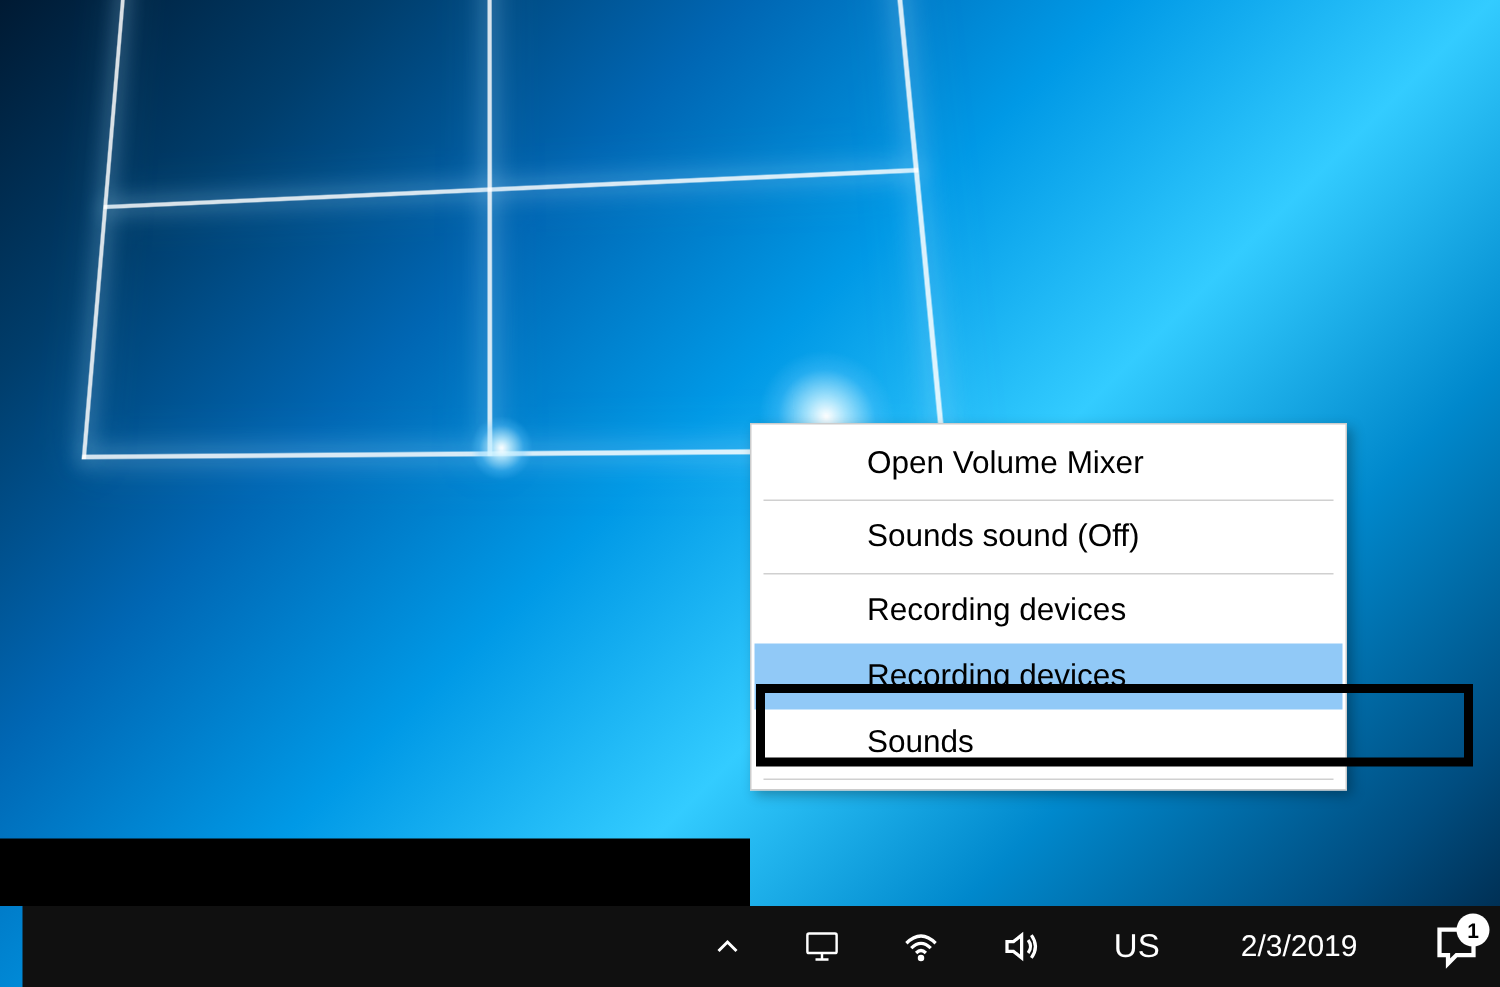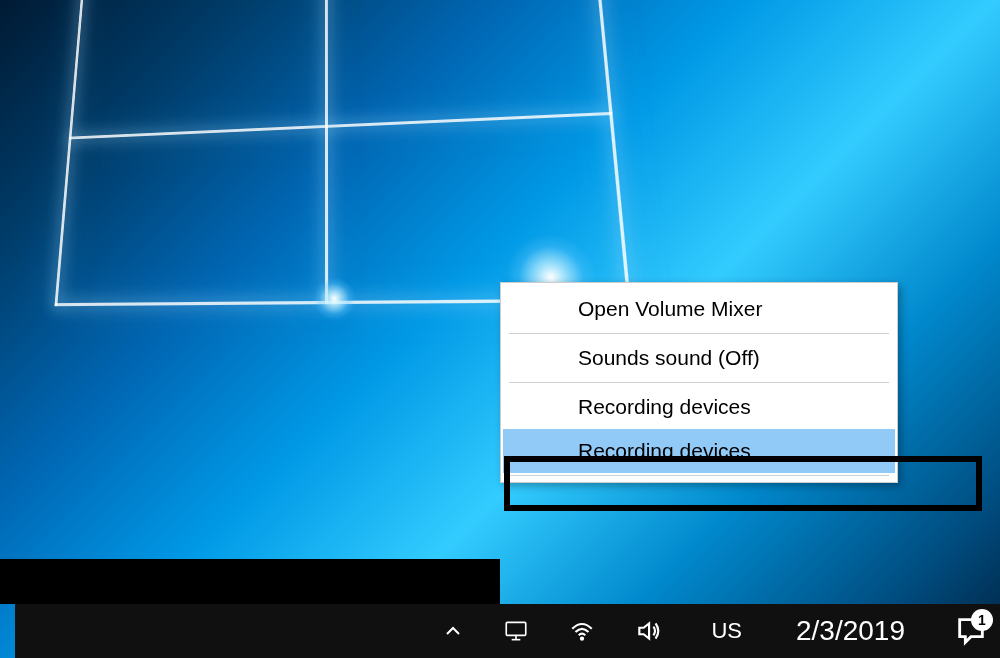--- a/index.html
+++ b/index.html
@@ -146,21 +146,21 @@
       height: 26px;
     }
     
     .lang-indicator {
       font-size: 22px;
       color: #ffffff;
       padding: 0 18px;
     }
     
     .date-text {
-      font-size: 28px;
+      font-size: 20px;
       color: #ffffff;
       padding: 0 12px;
     }
     
     .notification-badge {
       position: relative;
       width: 40px;
       height: 40px;
       display: flex;
       align-items: center;
@@ -224,20 +224,23 @@
   <div class="menu-item">
     <span>Sounds sound (Off)</span>
   </div>
   <div class="menu-separator"></div>
   <div class="menu-item">
     <span>Recording devices</span>
   </div>
   <div class="menu-item hovered">
     <span>Recording devices</span>
   </div>
+  <div class="menu-item">
+    <span>Sounds</span>
+  </div>
   <div class="menu-separator"></div>
 </div>
 
 <div class="highlight-box highlight-recording"></div>
 
 <div class="taskbar">
   <div class="chevron-up">
     <svg viewBox="0 0 24 24" fill="none" stroke="#ffffff" stroke-width="2">
       <polyline points="6 15 12 9 18 15"></polyline>
     </svg>

